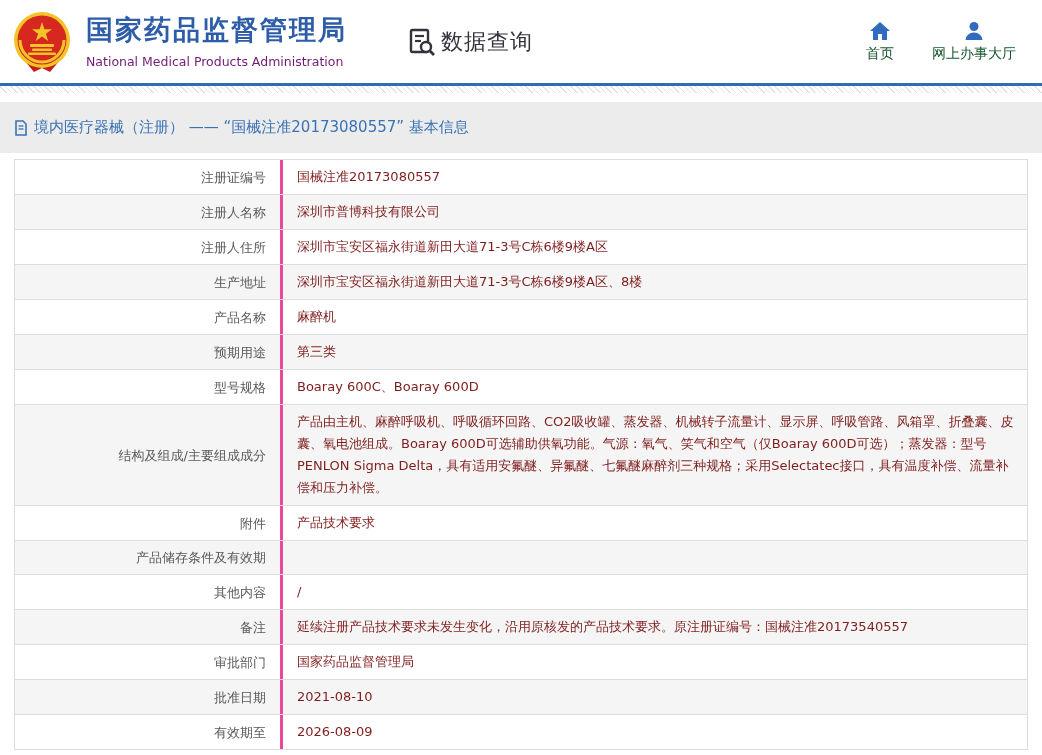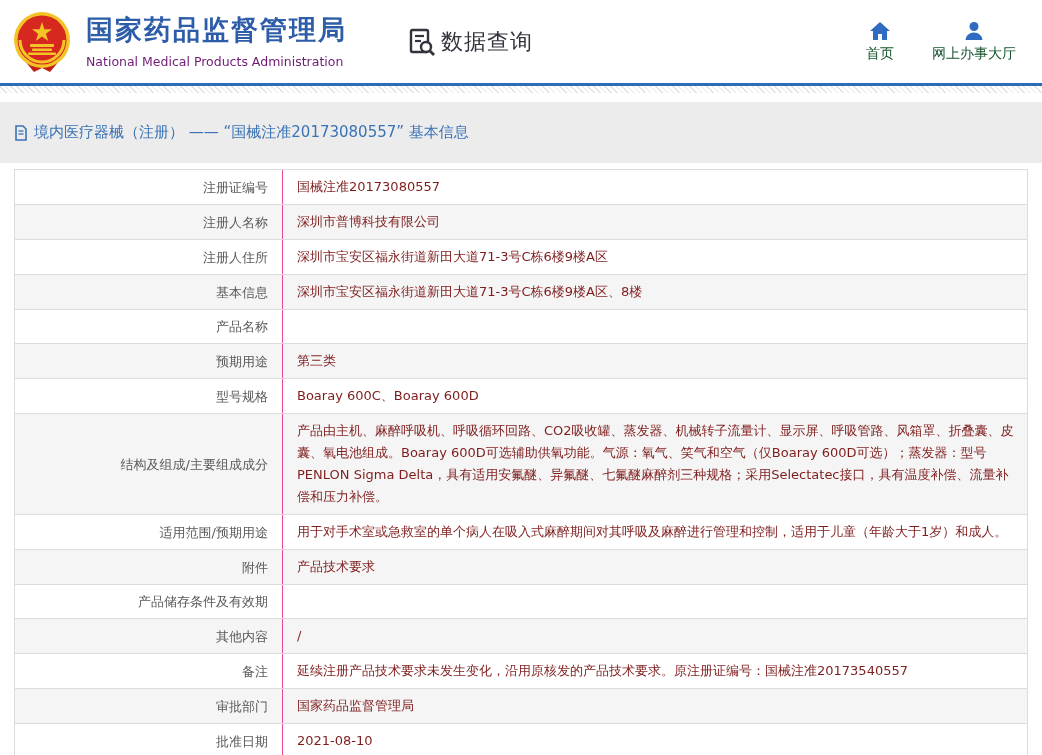--- a/index.html
+++ b/index.html
@@ -15,29 +15,29 @@
   .dataquery { display: flex; align-items: center; margin-left: 60px; gap: 4px; }
   .dataquery-label { font-size: 22px; color: #33333d; letter-spacing: 1px; }
   .header-nav { margin-left: auto; display: flex; gap: 38px; }
   .nav-item { display: flex; flex-direction: column; align-items: center; gap: 4px; cursor: pointer; }
   .nav-item .nav-label { font-size: 14px; color: #14532d; }
 
   .header-rule { height: 3px; background: #2e6cb5; }
   .header-hatch { height: 7px; background: repeating-linear-gradient(45deg, #e3e3e3 0, #e3e3e3 1px, #ffffff 1px, #ffffff 4px); }
 
   
-  .crumb-band { margin-top: 9px; height: 61px; background: #ececec; display: flex; align-items: center; padding-left: 14px; gap: 6px; }
+  .crumb-band { margin-top: 9px; height: 51px; background: #ececec; display: flex; align-items: center; padding-left: 14px; gap: 6px; }
   .crumb-text { font-size: 15px; color: #3a72b5; }
 
   
   .info-table { margin: 6px 14px 8px 14px; border: 1px solid #dcdcdc; border-bottom: none; }
   .info-row { display: flex; border-bottom: 1px solid #dcdcdc; background: #fff; }
   .info-row:nth-child(even) { background: #f5f5f5; }
   .cell-label { flex: 0 0 268px; text-align: right; padding: 6px 14px 6px 8px; font-size: 13px; color: #595959;
-                border-right: 1px solid #ec4899; display: flex; align-items: center; justify-content: flex-end;
+                border-right: 3px solid #ec4899; display: flex; align-items: center; justify-content: flex-end;
                 min-height: 29px; line-height: 21px; gap: 4px; }
   .cell-value { flex: 1 1 auto; padding: 6px 12px 6px 14px; font-size: 13px; color: #7f1d1d;
                 display: flex; align-items: center; min-height: 29px; line-height: 22px; }
 
   svg { display: block; }
 </style>
 </head>
 <body>
 
 <div class="header">
@@ -123,30 +123,33 @@
     <div class="info-row">
       <div class="cell-label">
         <span>注册人住所</span>
       </div>
       <div class="cell-value">
         <span>深圳市宝安区福永街道新田大道71-3号C栋6楼9楼A区</span>
       </div>
     </div>
     <div class="info-row">
       <div class="cell-label">
-        <span>基本信息</span>
+        <span>生产地址</span>
       </div>
       <div class="cell-value">
         <span>深圳市宝安区福永街道新田大道71-3号C栋6楼9楼A区、8楼</span>
       </div>
     </div>
     <div class="info-row">
       <div class="cell-label">
         <span>产品名称</span>
       </div>
+      <div class="cell-value">
+        <span>麻醉机</span>
+      </div>
     </div>
     <div class="info-row">
       <div class="cell-label">
         <span>预期用途</span>
       </div>
       <div class="cell-value">
         <span>第三类</span>
       </div>
     </div>
     <div class="info-row">
@@ -160,28 +163,20 @@
     <div class="info-row">
       <div class="cell-label">
         <span>结构及组成/主要组成成分</span>
       </div>
       <div class="cell-value">
         <span>产品由主机、麻醉呼吸机、呼吸循环回路、CO2吸收罐、蒸发器、机械转子流量计、显示屏、呼吸管路、风箱罩、折叠囊、皮囊、氧电池组成。Boaray 600D可选辅助供氧功能。气源：氧气、笑气和空气（仅Boaray 600D可选）；蒸发器：型号PENLON Sigma Delta，具有适用安氟醚、异氟醚、七氟醚麻醉剂三种规格；采用Selectatec接口，具有温度补偿、流量补偿和压力补偿。</span>
       </div>
     </div>
     <div class="info-row">
       <div class="cell-label">
-        <span>适用范围/预期用途</span>
-      </div>
-      <div class="cell-value">
-        <span>用于对手术室或急救室的单个病人在吸入式麻醉期间对其呼吸及麻醉进行管理和控制，适用于儿童（年龄大于1岁）和成人。</span>
-      </div>
-    </div>
-    <div class="info-row">
-      <div class="cell-label">
         <span>附件</span>
       </div>
       <div class="cell-value">
         <span>产品技术要求</span>
       </div>
     </div>
     <div class="info-row">
       <div class="cell-label">
         <span>产品储存条件及有效期</span>
       </div>

